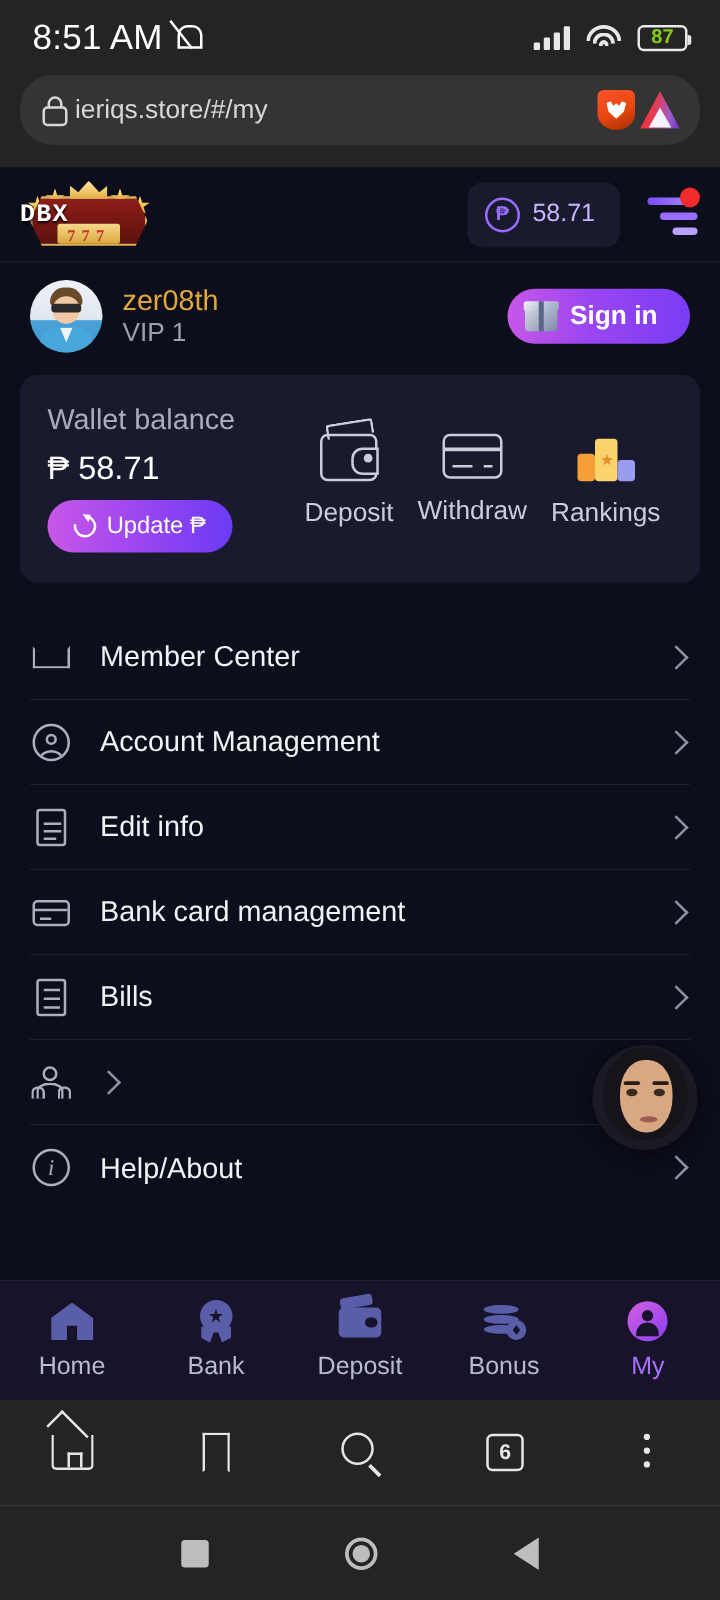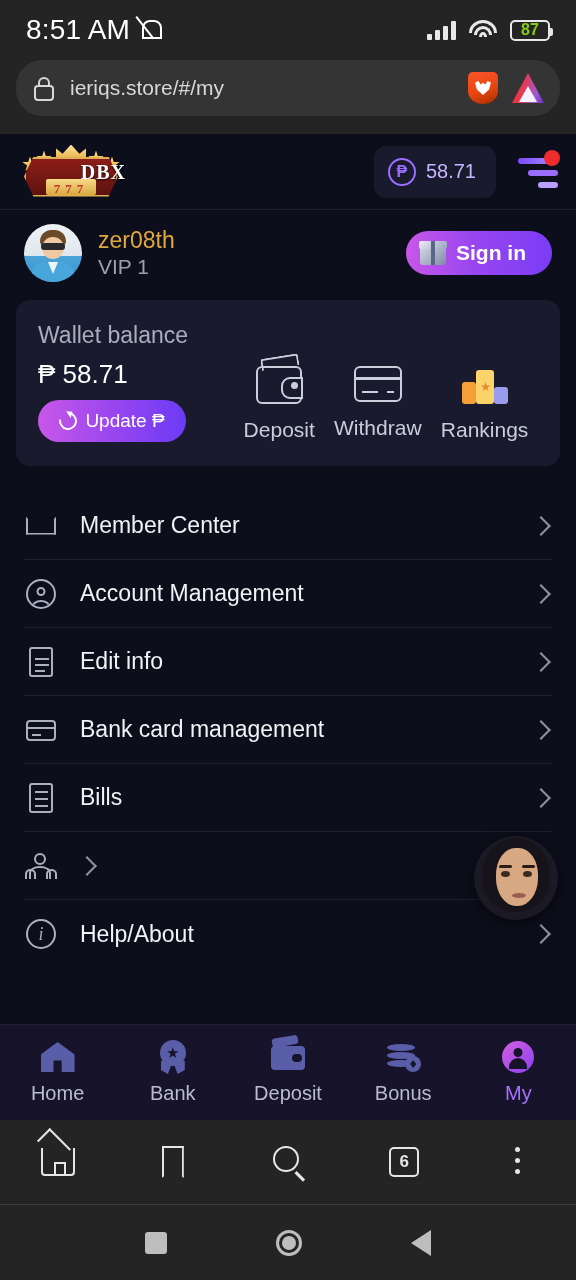--- a/index.html
+++ b/index.html
@@ -24,21 +24,21 @@
     border:2px solid #e8e8e8; border-radius:5px; width:40px; height:21px;
     display:flex; align-items:center; justify-content:center;
     font-size:16px; font-weight:600; color:#84cc16; position:relative;
   }
   .batt::after{ content:""; position:absolute; right:-5px; top:6px; width:3px; height:8px; background:#e8e8e8; border-radius:0 2px 2px 0;}
 
   
   .urlbar-wrap { background:#242424; padding:0 16px 18px; flex:none; }
   .urlbar {
     background:#343434; border-radius:26px; height:56px;
-    display:flex; align-items:center; padding:0 16px; gap:14px;
+    display:flex; align-items:center; padding:0 16px; gap:4px;
   }
   .url-text { color:#d8d8d8; font-size:21px; flex:1; white-space:nowrap; overflow:hidden; }
   .brave-lion {
     width:30px;height:32px;background:linear-gradient(160deg,#fb542b 0%,#e8470f 55%,#a52e00 100%);
     border-radius:5px 5px 50% 50%/5px 5px 40% 40%; position:relative;
     display:flex;align-items:center;justify-content:center;
   }
   .brave-lion::after{content:"";width:16px;height:14px;background:#fff;
     clip-path:polygon(0 10%,22% 0,35% 25%,50% 12%,65% 25%,78% 0,100% 10%,88% 60%,50% 100%,12% 60%);}
   .bat-tri { width:32px;height:30px; background:linear-gradient(100deg,#ff2e2e 0%,#e23b55 40%,#9a5cd0 75%,#662cc4 100%);
@@ -53,22 +53,22 @@
     height:76px; display:flex; align-items:center; padding:0 16px; gap:12px;
     border-bottom:1px solid #1b1c30; flex:none;
   }
   .logo { width:110px; height:58px; position:relative; flex:none; }
   .logo-diamond {
     position:absolute; left:8px; top:14px; width:94px; height:40px;
     background:linear-gradient(180deg,#8d1d18 0%,#5e120f 100%);
     border:2px solid #e3b košt; border:2px solid #e0b056;
     clip-path:polygon(10% 0,90% 0,100% 50%,90% 100%,10% 100%,0 50%);
   }
-  .logo-dbx { position:absolute; left:0; right:0; top:18px; text-align:right;
-    font-size:20px; font-weight:bold; color:#fff; font-family:Liberation Serif, serif;
+  .logo-dbx { position:absolute; left:0; right:0; top:18px; text-align:left;
+    font-size:20px; font-weight:bold; color:#fff; font-family:Liberation Mono, monospace;
     letter-spacing:1px; text-shadow:0 1px 2px #000; }
   .logo-777 { position:absolute; left:0; right:0; top:38px; text-align:center;
     font-size:13px; font-weight:bold; color:#c9342c; letter-spacing:5px;
     font-family:"Liberation Serif", serif; }
   .logo-777-bg { position:absolute; left:30px; top:36px; width:50px; height:16px;
     background:linear-gradient(180deg,#f6d98a,#d9a93f); border-radius:2px; }
   .crown { position:absolute; left:40px; top:2px; width:30px; height:16px;
     background:linear-gradient(180deg,#ffe69a,#e0a83a);
     clip-path:polygon(0 100%,0 25%,22% 58%,50% 0,78% 58%,100% 25%,100% 100%); }
   .star { position:absolute; width:16px; height:16px; background:linear-gradient(180deg,#ffe07a,#e0a32e);
@@ -106,21 +106,21 @@
     display:flex; align-items:center; gap:10px; color:#fff; font-size:21px; font-weight:600;
     border:none; cursor:pointer;
   }
   .gift { width:26px;height:24px;position:relative;flex:none; }
   .gift-box{position:absolute;inset:4px 0 0 0;background:linear-gradient(135deg,#d7dbe8,#7f8aa8);border-radius:3px;}
   .gift-lid{position:absolute;top:0;left:-1px;right:-1px;height:8px;background:linear-gradient(135deg,#eceffa,#97a2bd);border-radius:2px;}
   .gift-rib{position:absolute;top:0;left:11px;width:4px;height:24px;background:#5b6versus;background:#5b6687;}
 
   
   .wallet-card { margin:0 16px; background:#191a2e; border-radius:14px; padding:22px 22px 24px;
-    display:flex; align-items:flex-end; flex:none; }
+    display:flex; align-items:center; flex:none; }
   .wc-left { display:flex; flex-direction:column; gap:10px; min-width:196px; }
   .wc-label { color:#a8aebd; font-size:23px; }
   .wc-amount { color:#fff; font-size:26px; font-weight:500; }
   .update-btn { width:148px; height:42px; border-radius:21px; border:none; cursor:pointer;
     background:linear-gradient(90deg,#c857e8 0%,#9a46f0 50%,#6b3bf5 100%);
     color:#fff; font-size:19px; font-weight:500; display:flex; align-items:center; justify-content:center; gap:8px; }
   .refresh-ico { width:18px;height:18px;border:2.5px solid #fff;border-radius:50%;
     border-top-color:transparent; transform:rotate(-35deg); position:relative; }
   .refresh-ico::after{content:"";position:absolute;right:-2px;top:-2px;width:0;height:0;
     border-left:5px solid #fff;border-top:4px solid transparent;border-bottom:4px solid transparent;}

